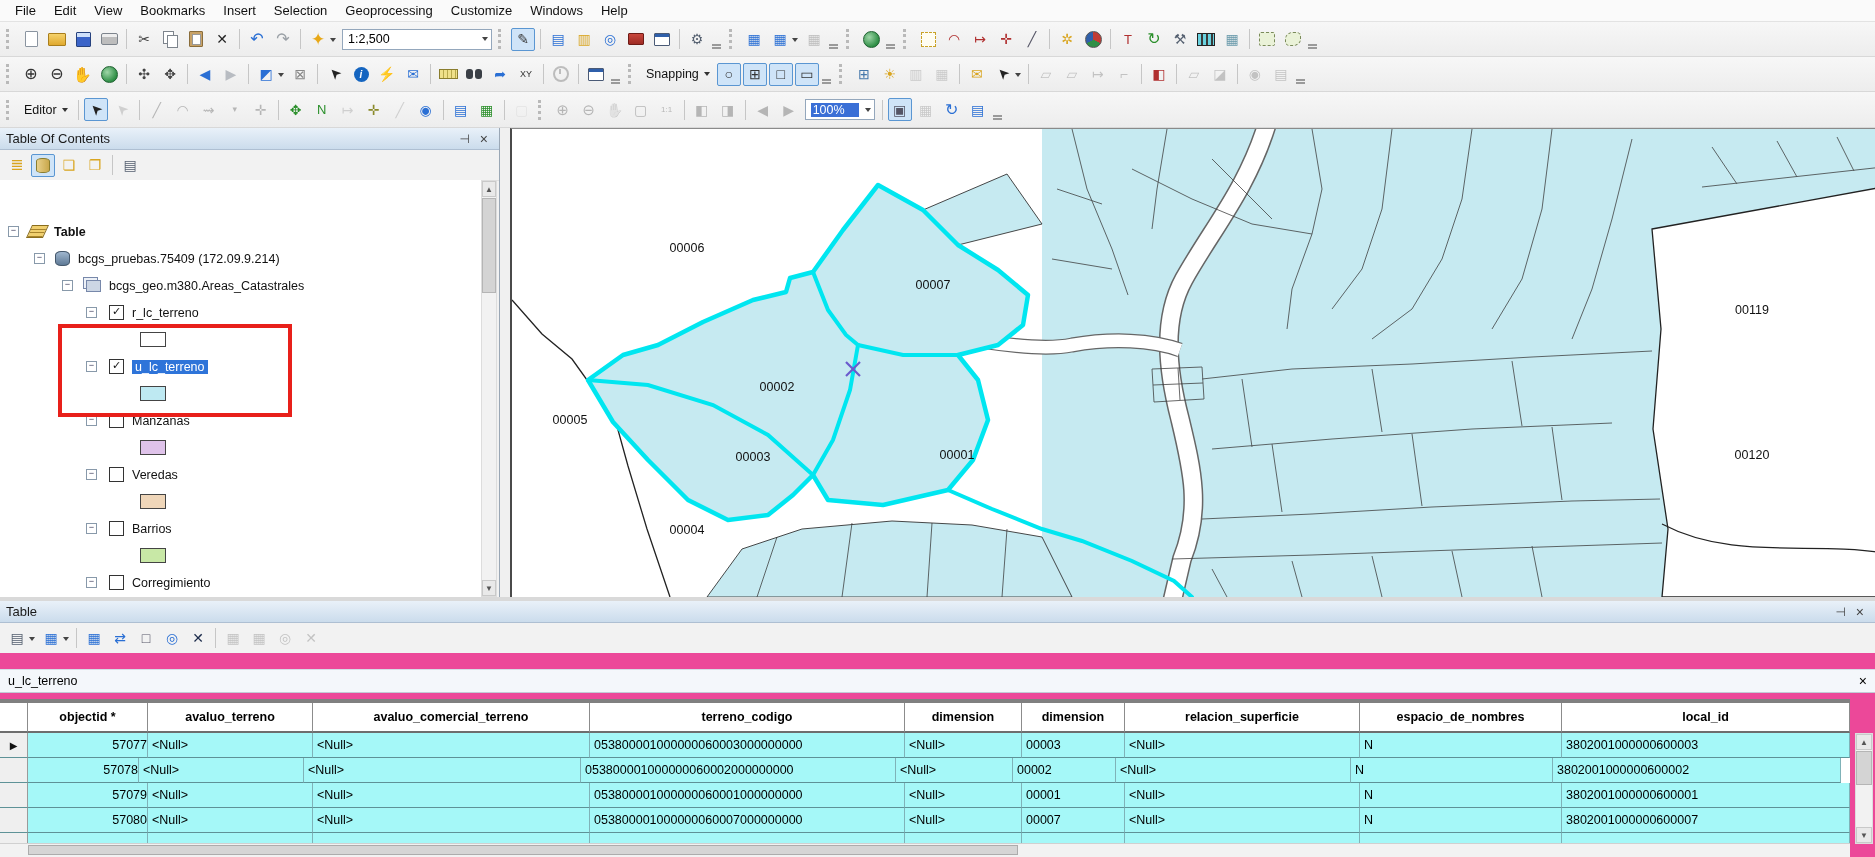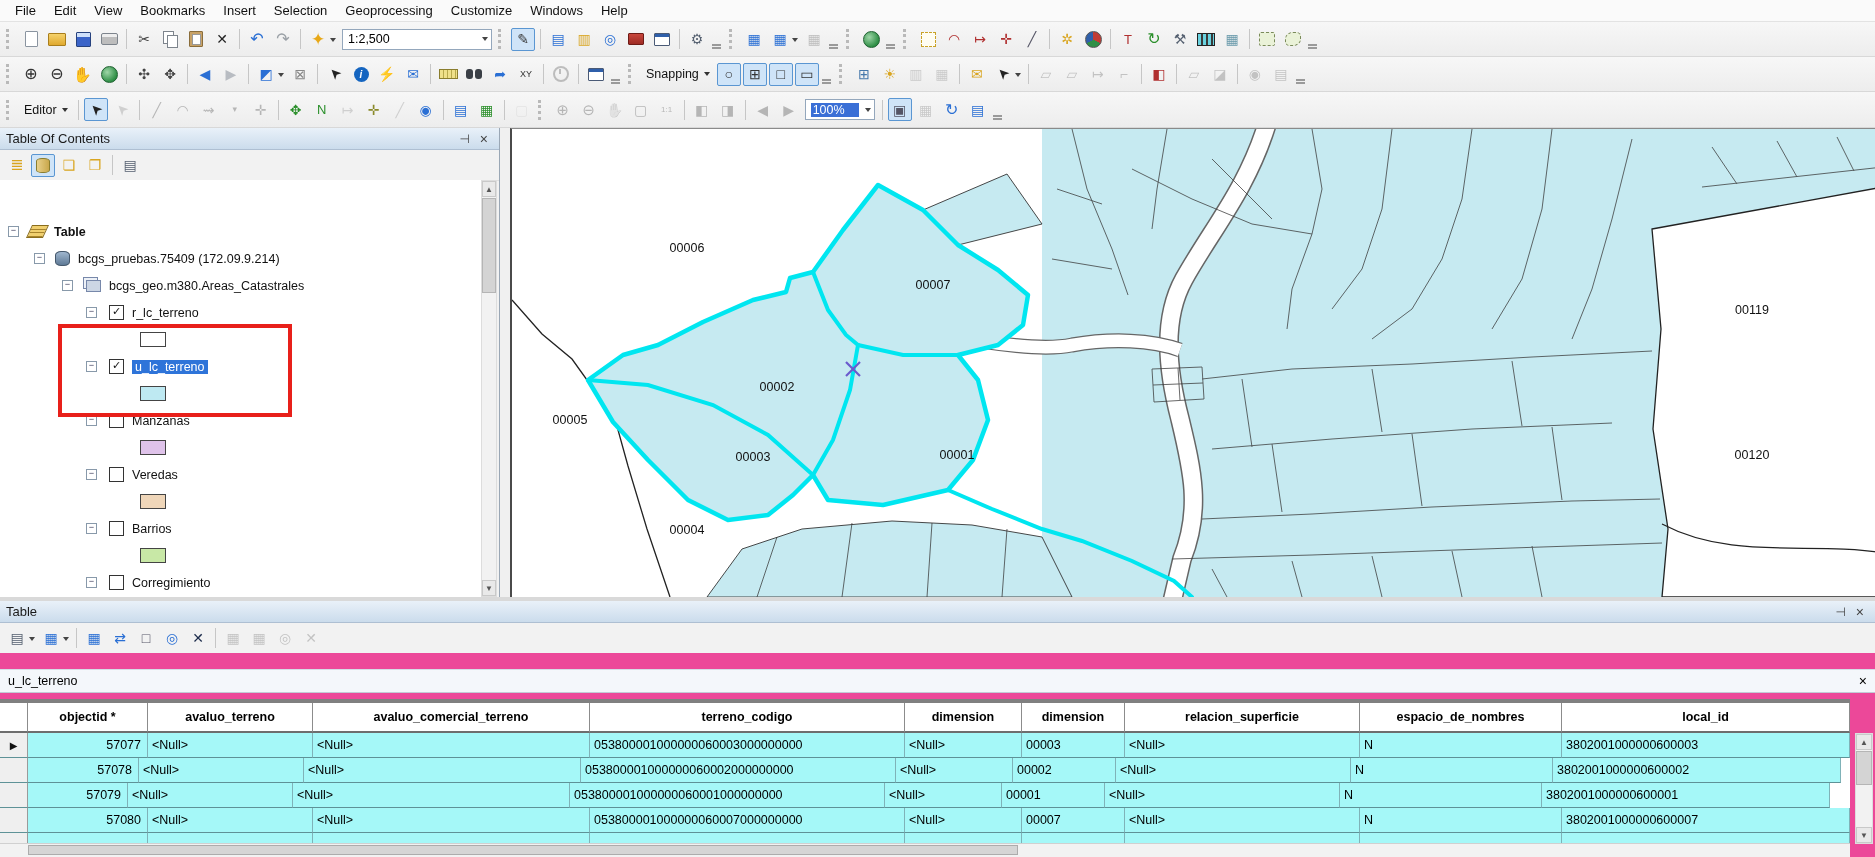--- a/index.html
+++ b/index.html
@@ -95,21 +95,21 @@
   .tbl-toolbar{height:30px;display:flex;align-items:center;padding-left:4px;background:#F2F2F2;}
   .srcbar{height:24px;margin-top:16px;background:#F4F7FB;border-top:1px solid #D5DDE6;border-bottom:1px solid #C2CBD6;
     display:flex;align-items:center;font-size:12.5px;padding:0 8px;box-sizing:border-box;}
   .srcbar .sp{flex:1;}
   .grid{position:absolute;left:0;top:98px;width:1850px;bottom:0;background:#fff;border-top:4px solid #808080;overflow:hidden;}
   .grow{display:flex;}
   .hcell{height:30px;background:#fff;border-right:1px solid #8C8C8C;border-bottom:2px solid #6E6E6E;
     display:flex;align-items:center;justify-content:center;font-size:12.5px;font-weight:bold;box-sizing:border-box;white-space:nowrap;overflow:hidden;}
   .dcell{height:25px;background:#A5F8F8;border-right:1px solid #7FB2B8;border-bottom:1px solid #5E9297;
     display:flex;align-items:center;font-size:12.5px;padding:0 4px;box-sizing:border-box;white-space:nowrap;overflow:hidden;}
-  .dcell.right{justify-content:flex-end;padding-right:6px;}
+  .dcell.right{justify-content:flex-end;padding-right:0;}
   .dcell.selcol{background:#EFEFEF;border-right:1px solid #9A9A9A;justify-content:center;padding:0;font-size:10px;color:#111;}
   .hscroll{position:absolute;left:0;bottom:0;width:1850px;height:13px;background:#F2F2F2;border-top:1px solid #D0D0D0;}
   .hthumb{position:absolute;left:28px;top:1px;width:990px;height:10px;background:#D5D5D5;border:1px solid #ACACAC;box-sizing:border-box;}
   .vscroll{position:absolute;right:2px;top:132px;width:18px;height:111px;background:#F2F2F2;border:1px solid #DDD;box-sizing:border-box;}
 </style>
 </head>
 <body>
 
 <div class="app">
 
@@ -787,21 +787,21 @@
           <div class="dcell" style="width: 277px;">&lt;Null&gt;</div>
           <div class="dcell" style="width: 315px;">053800001000000060002000000000</div>
           <div class="dcell" style="width: 117px;">&lt;Null&gt;</div>
           <div class="dcell" style="width: 103px;">00002</div>
           <div class="dcell" style="width: 235px;">&lt;Null&gt;</div>
           <div class="dcell" style="width: 202px;">N</div>
           <div class="dcell" style="width: 288px;">3802001000000600002</div>
         </div>
         <div class="grow">
           <div class="dcell selcol" style="width: 28px;"></div>
-          <div class="dcell right" style="width: 100px;">57079</div>
+          <div class="dcell right" style="width: 120px;">57079</div>
           <div class="dcell" style="width: 165px;">&lt;Null&gt;</div>
           <div class="dcell" style="width: 277px;">&lt;Null&gt;</div>
           <div class="dcell" style="width: 315px; text-align: right;">053800001000000060001000000000</div>
           <div class="dcell" style="width: 117px;">&lt;Null&gt;</div>
           <div class="dcell" style="width: 103px;">00001</div>
           <div class="dcell" style="width: 235px;">&lt;Null&gt;</div>
           <div class="dcell" style="width: 202px;">N</div>
           <div class="dcell" style="width: 288px;">3802001000000600001</div>
         </div>
         <div class="grow">

